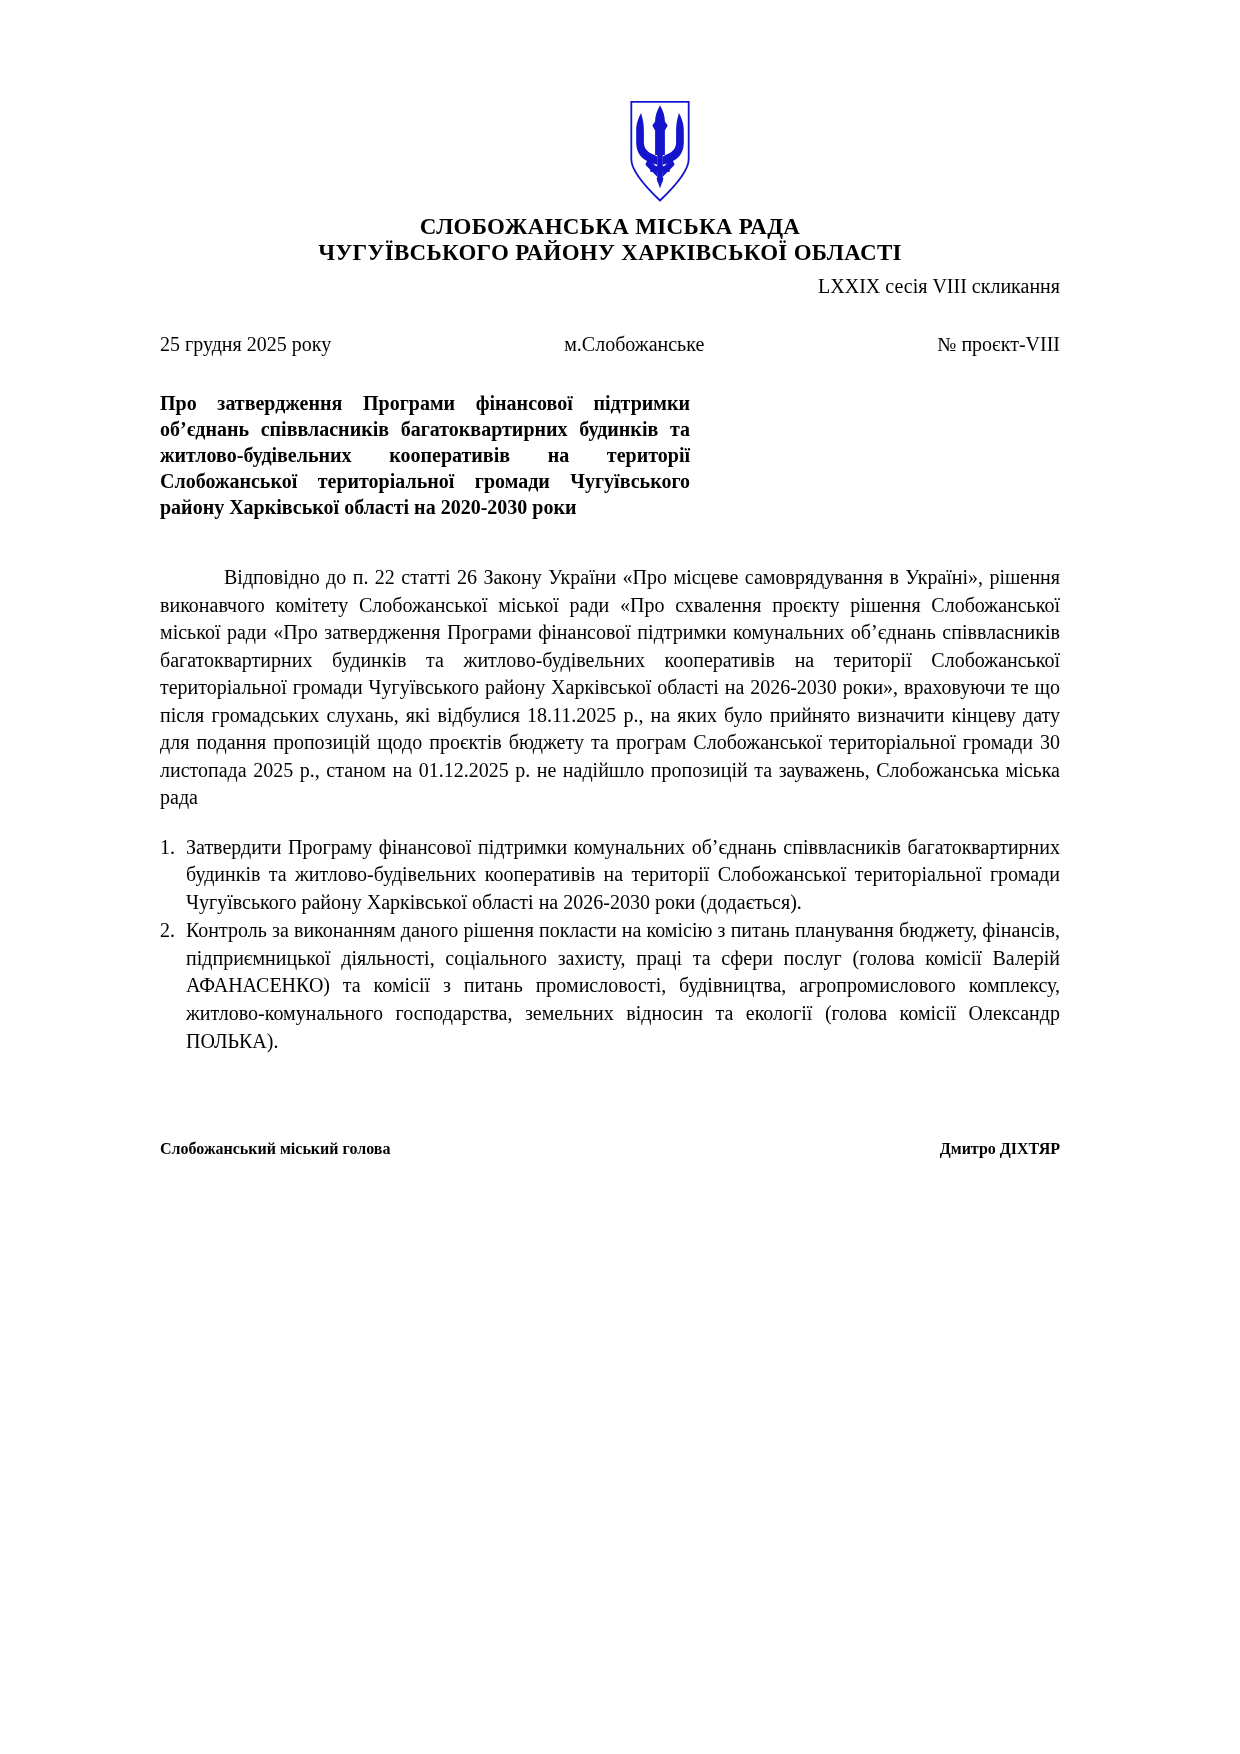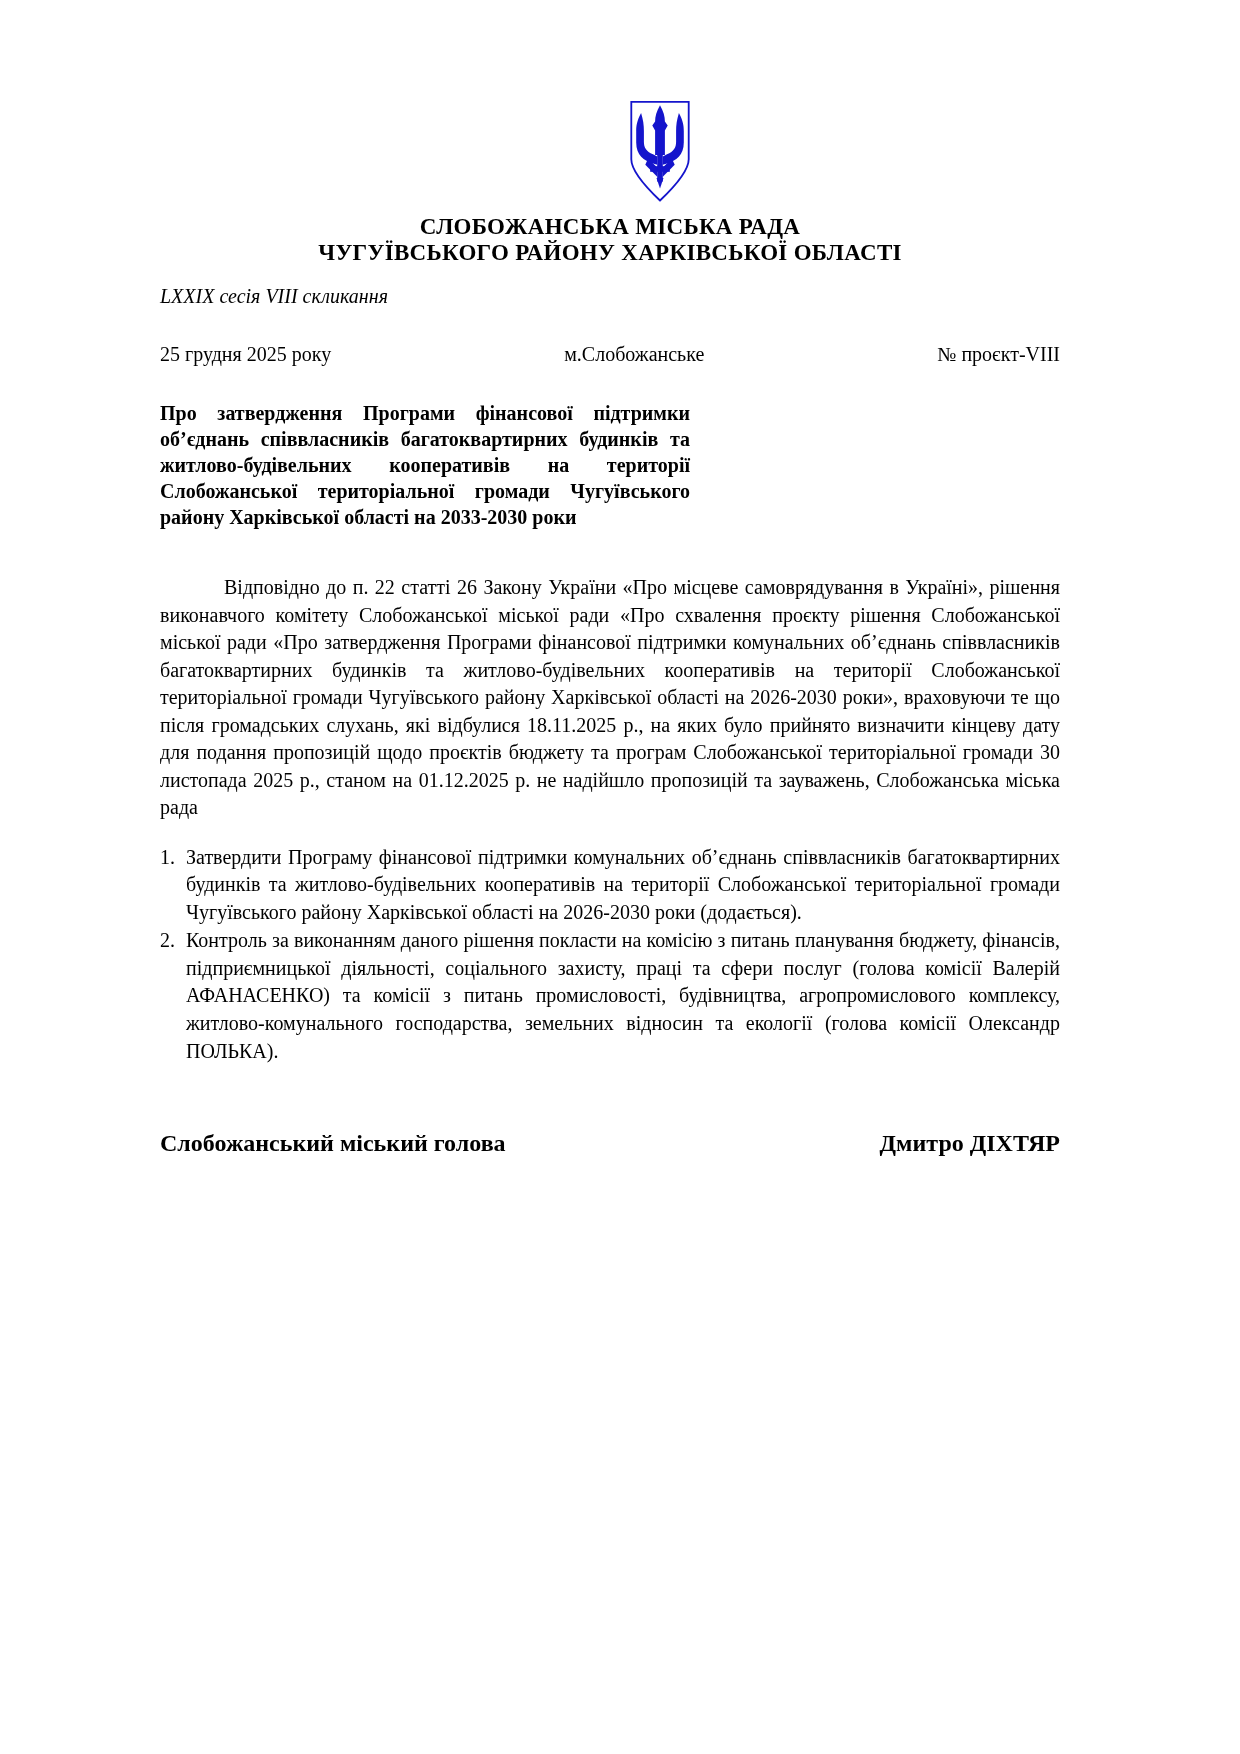--- a/index.html
+++ b/index.html
@@ -23,26 +23,25 @@
   }
   .emblem-wrap svg{display:inline-block;}
   .org-header{
     text-align:center;
     font-weight:bold;
     font-size:23px;
     line-height:26px;
     letter-spacing:.3px;
   }
   .session-line{
-    text-align:left;
+    text-align:right;
     font-weight:normal;
     font-size:20px;
     line-height:25px;
-    margin-top:18px;
-    font-style:italic;
+    margin-top:8px;
   }
   .doc-type{
     text-align:center;
     font-weight:bold;
     font-size:22px;
     letter-spacing:1px;
     margin-top:62px;
   }
   .meta-row{
     display:flex;
@@ -80,22 +79,22 @@
   .li .num{
     display:inline-block;
     width:26px;
     margin-left:-26px;
   }
   .signature-row{
     display:flex;
     justify-content:space-between;
     align-items:baseline;
     font-weight:bold;
-    font-size:24px;
-    margin-top:64px;
+    font-size:16px;
+    margin-top:84px;
   }
 </style>
 </head>
 <body style="color: rgb(0, 0, 0); background: rgb(255, 255, 255);">
 
 <div class="page">
 
   <div class="emblem-wrap">
     <svg width="70" height="107" viewBox="0 0 100 150" style="color:var(--emblem,#1414cc)">
 
@@ -124,21 +123,21 @@
   <div class="org-header">ЧУГУЇВСЬКОГО РАЙОНУ ХАРКІВСЬКОЇ ОБЛАСТІ</div>
   <div class="session-line">LXXIX сесія VIII скликання</div>
 
 
   <div class="meta-row">
     <span>25 грудня 2025 року</span>
     <span>м.Слобожанське</span>
     <span>№ проєкт-VIII</span>
   </div>
 
-  <div class="subject">Про затвердження Програми фінансової підтримки об’єднань співвласників багатоквартирних будинків та житлово-будівельних кооперативів на території Слобожанської територіальної громади Чугуївського району Харківської області на 2033-2030 роки</div>
+  <div class="subject">Про затвердження Програми фінансової підтримки об’єднань співвласників багатоквартирних будинків та житлово-будівельних кооперативів на території Слобожанської територіальної громади Чугуївського району Харківської області на 2020-2030 роки</div>
 
   <div class="preamble">Відповідно до п. 22 статті  26 Закону України «Про місцеве самоврядування в Україні», рішення виконавчого комітету Слобожанської  міської ради «Про схвалення проєкту рішення Слобожанської міської ради «Про затвердження Програми фінансової підтримки комунальних об’єднань співвласників багатоквартирних будинків та житлово-будівельних кооперативів на території Слобожанської територіальної громади Чугуївського району Харківської області на 2026-2030 роки», враховуючи те що після громадських слухань, які відбулися 18.11.2025 р., на яких було прийнято визначити кінцеву дату для подання пропозицій щодо проєктів бюджету та програм Слобожанської територіальної громади 30 листопада 2025 р., станом на 01.12.2025 р. не надійшло пропозицій та зауважень, Слобожанська міська рада</div>
 
 
   <div class="items">
     <div class="li">
       <span class="num">1.</span><span>Затвердити Програму фінансової підтримки комунальних об’єднань співвласників багатоквартирних будинків та житлово-будівельних кооперативів на території Слобожанської територіальної громади Чугуївського району Харківської області на 2026-2030 роки (додається).</span>
     </div>
     <div class="li">
       <span class="num">2.</span><span>Контроль за виконанням даного рішення покласти на комісію з питань планування бюджету, фінансів, підприємницької діяльності,  соціального захисту, праці та  сфери  послуг (голова комісії   Валерій АФАНАСЕНКО) та комісії з питань промисловості, будівництва, агропромислового комплексу, житлово-комунального господарства, земельних відносин та екології (голова комісії Олександр ПОЛЬКА).</span>

